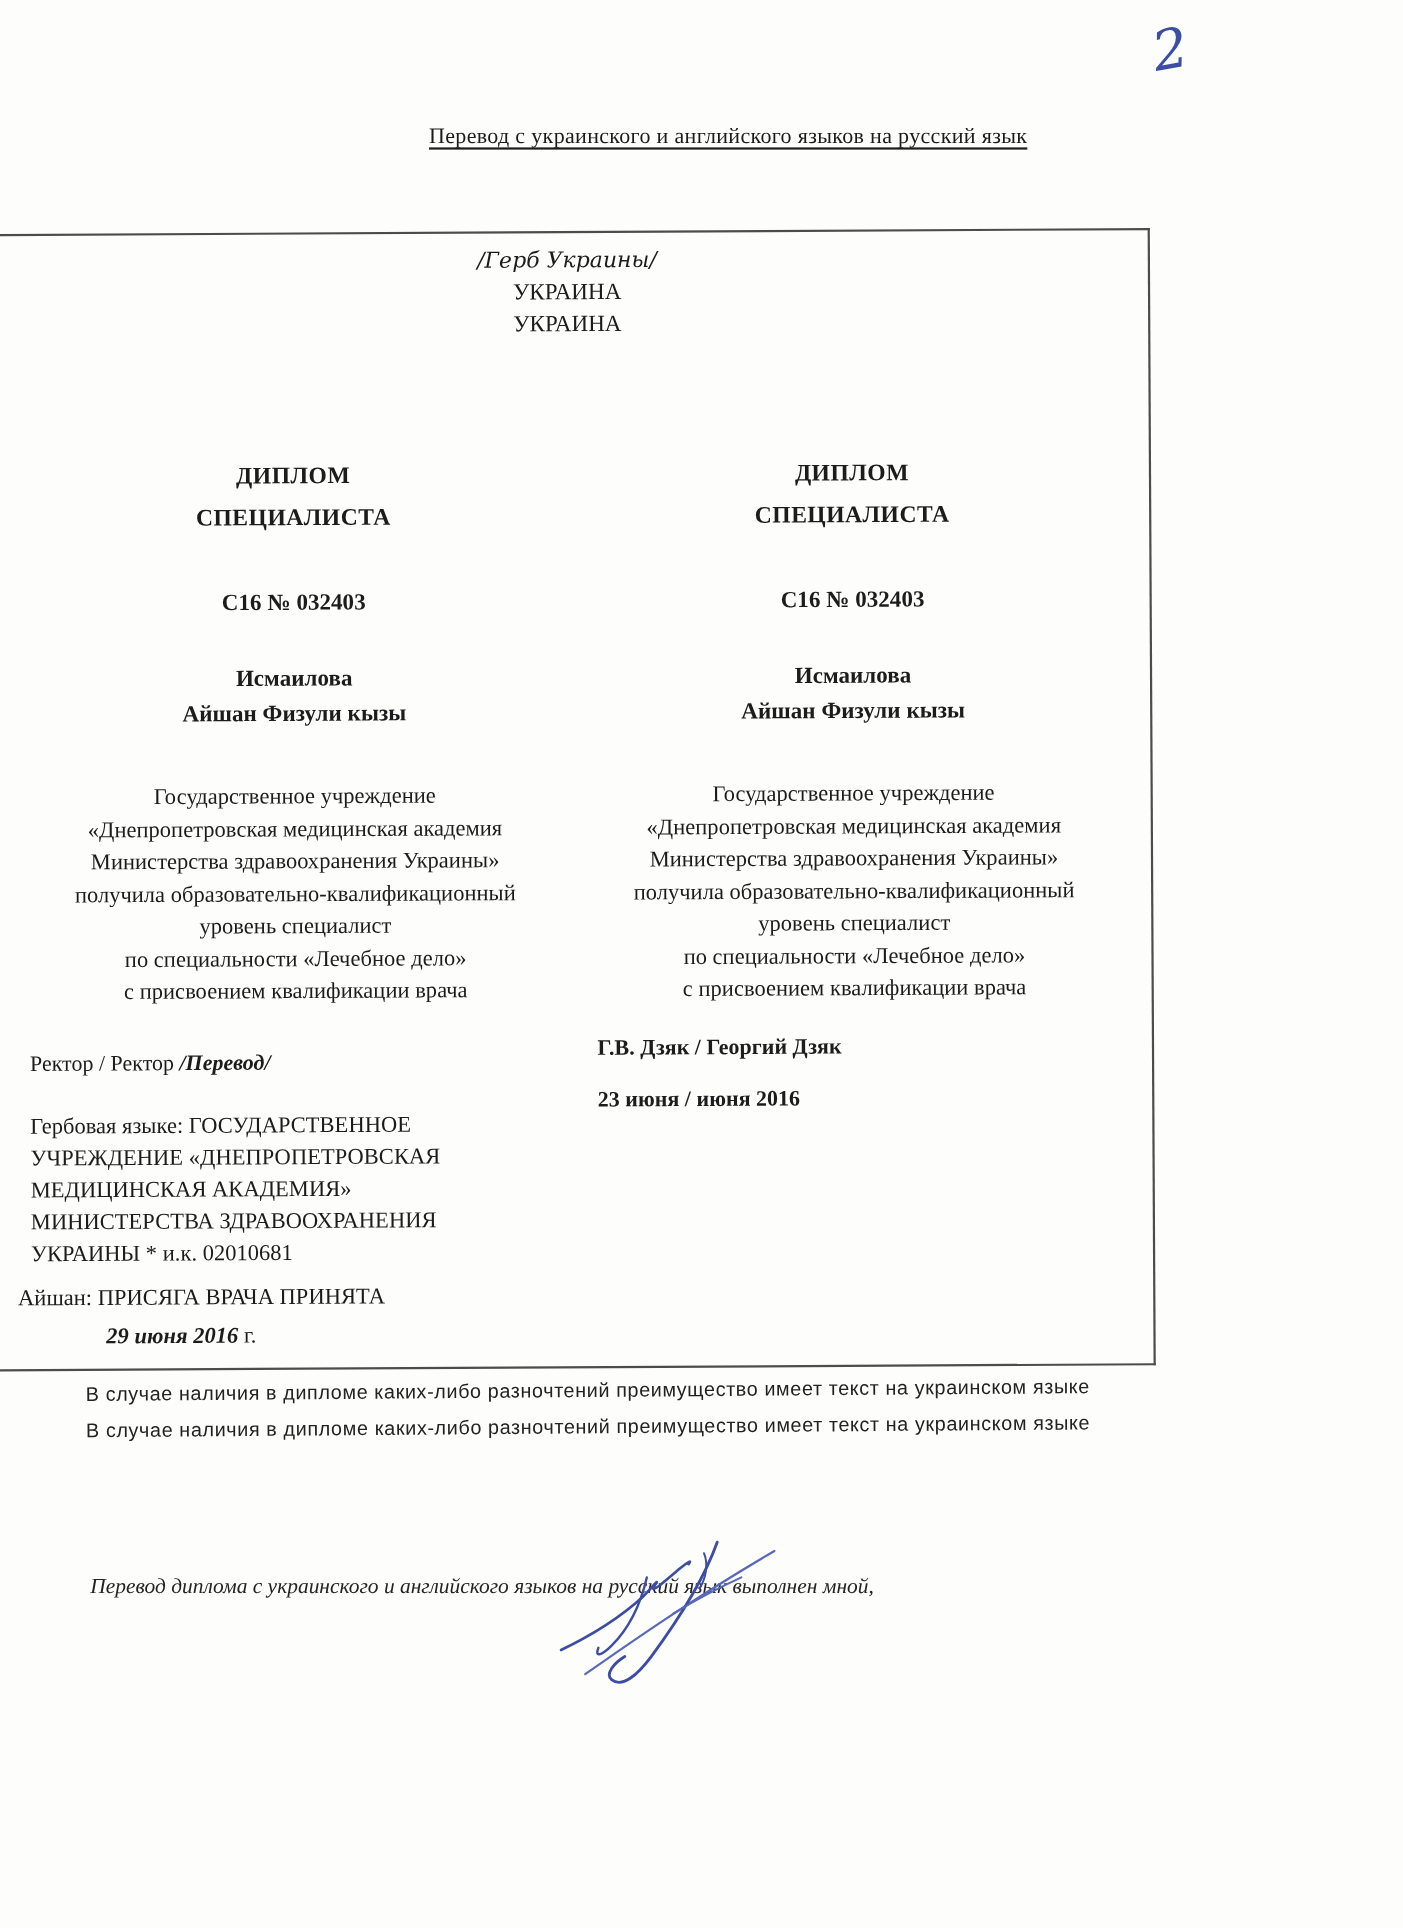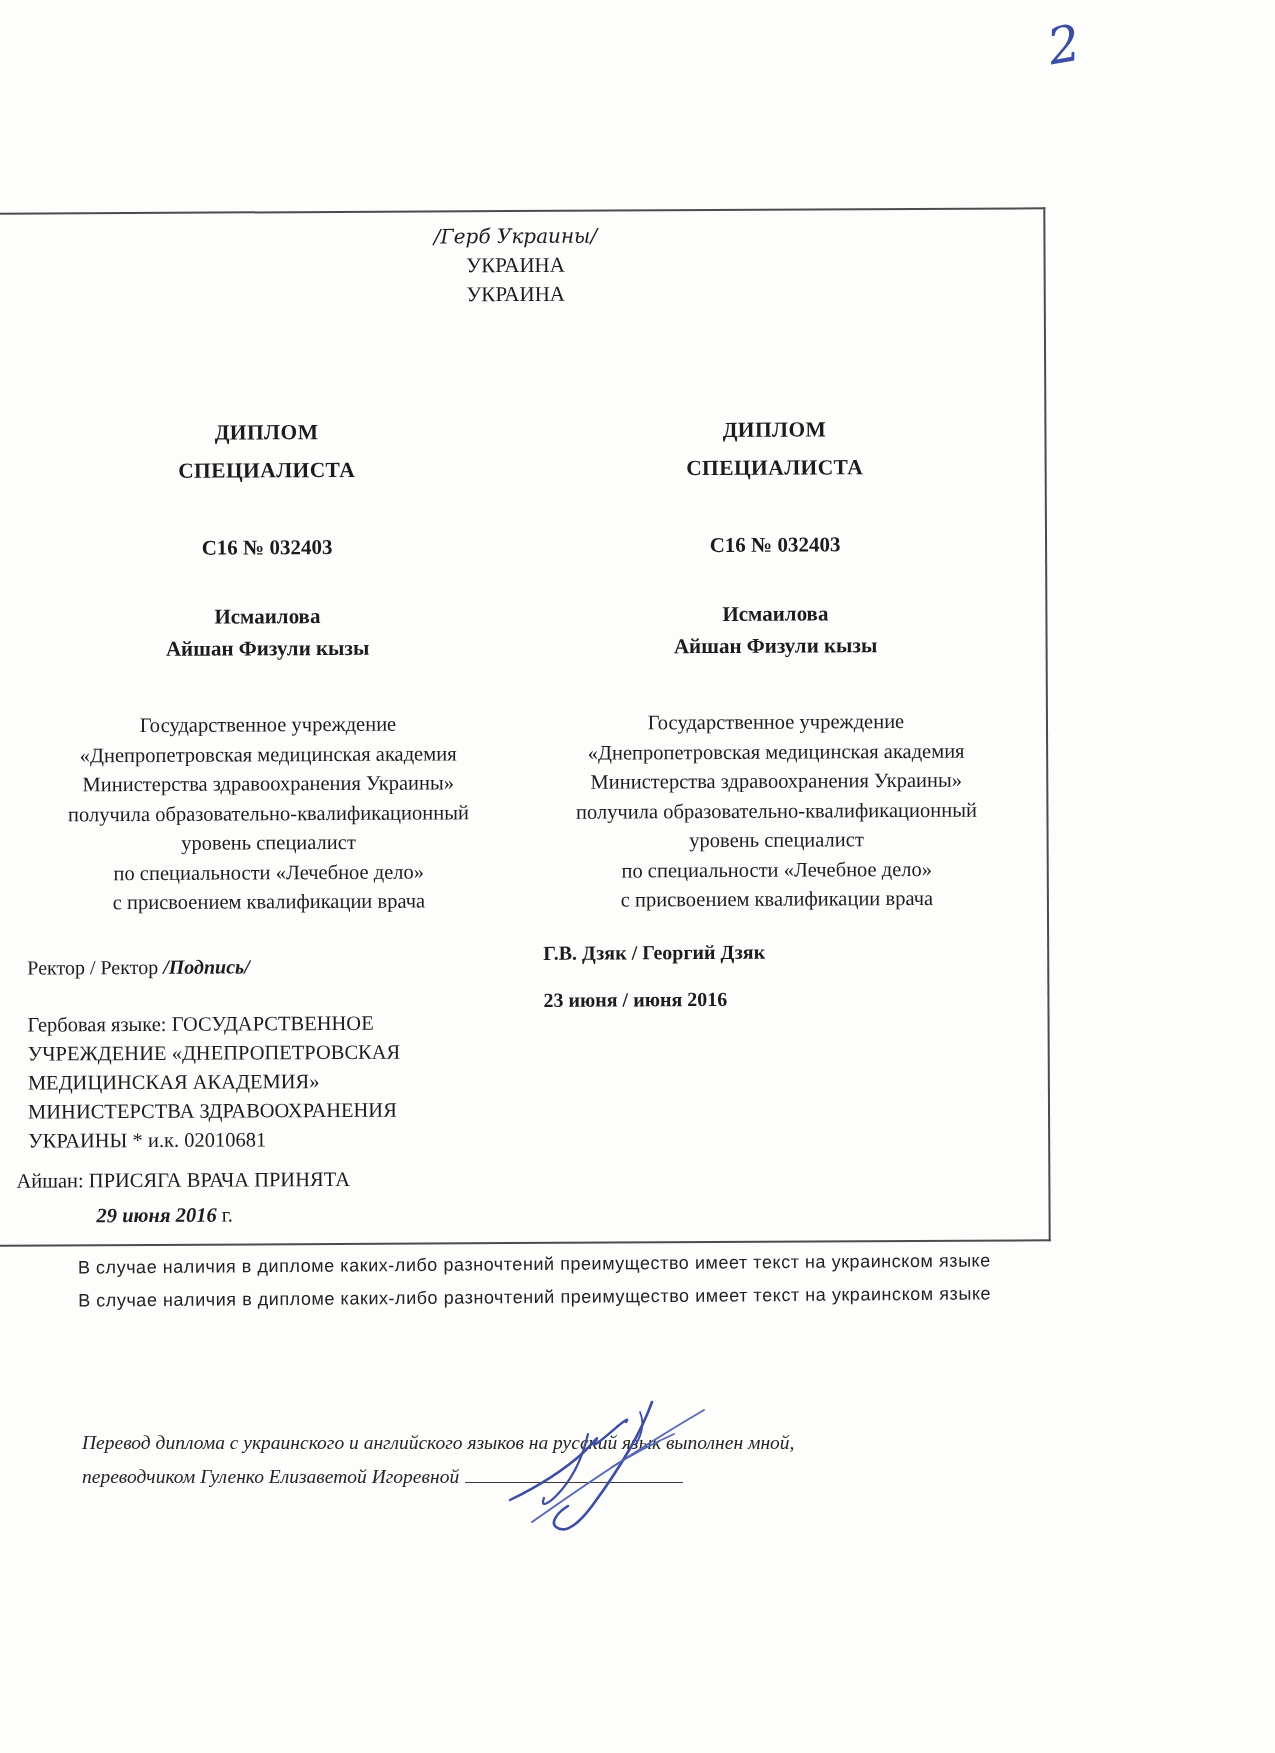--- a/index.html
+++ b/index.html
@@ -119,20 +119,21 @@
     width: 250px; height: 175px;
   }
 </style>
 </head>
 <body>
 
 <div class="page">
 
   <div class="page-number">2</div>
 
+  <div class="header-line">Перевод с украинского и английского языков на русский язык</div>
 
   <div class="doc-box">
 
     <div class="arms-block">
       <div class="arms-note">/Герб Украины/</div>
       <div>УКРАИНА</div>
       <div>УКРАИНА</div>
     </div>
 
     <div class="columns">
@@ -151,21 +152,21 @@
           <div>Государственное учреждение</div>
           <div>«Днепропетровская медицинская академия</div>
           <div>Министерства здравоохранения Украины»</div>
           <div>получила образовательно-квалификационный</div>
           <div>уровень специалист</div>
           <div>по специальности «Лечебное дело»</div>
           <div>с присвоением квалификации врача</div>
         </div>
         <div class="col-sign-left">
           <span class="b">Ректор / Ректор</span>
-          <span class="bi">/Подпись/</span>
+          <span class="bi">/Перевод/</span>
         </div>
       </div>
 
       <div class="col">
         <div class="col-title">
           <div>ДИПЛОМ</div>
           <div>СПЕЦИАЛИСТА</div>
         </div>
         <div class="col-number">С16 № 032403</div>
         <div class="col-name">
@@ -205,23 +206,20 @@
 
   </div>
 
   <div class="disclaimer">
     <div>В случае наличия в дипломе каких-либо разночтений преимущество имеет текст на украинском языке</div>
     <div>В случае наличия в дипломе каких-либо разночтений преимущество имеет текст на украинском языке</div>
   </div>
 
   <div class="translator">
     <div>Перевод диплома с украинского и английского языков на русский язык выполнен мной,</div>
-    <div>
-      <span>переводчиком Гуленко Елизаветой Игоревной</span><span class="sig-line"></span>
-    </div>
   </div>
 
   <svg class="signature-svg" viewBox="0 0 250 175" xmlns="http://www.w3.org/2000/svg">
     <g fill="none" stroke-linecap="round">
       <path d="M18,128 C45,115 70,100 92,80 C100,72 108,62 104,68 C96,80 112,66 126,54 C132,49 138,45 134,50" stroke="#3c4da3" stroke-width="2.4"></path>
       <path d="M96,62 C90,88 78,110 64,124 C56,132 48,136 52,126" stroke="#3c4da3" stroke-width="2.2"></path>
       <path d="M40,150 C80,122 140,80 212,38" stroke="#5a68b8" stroke-width="2"></path>
       <path d="M160,30 C150,58 128,96 100,134 C88,150 74,163 64,155 C58,150 66,140 76,134" stroke="#3c4da3" stroke-width="2.6"></path>
       <path d="M120,95 C138,84 160,72 182,62" stroke="#5a68b8" stroke-width="1.8"></path>
       <path d="M148,40 C152,50 150,62 144,72" stroke="#3c4da3" stroke-width="1.8"></path>

